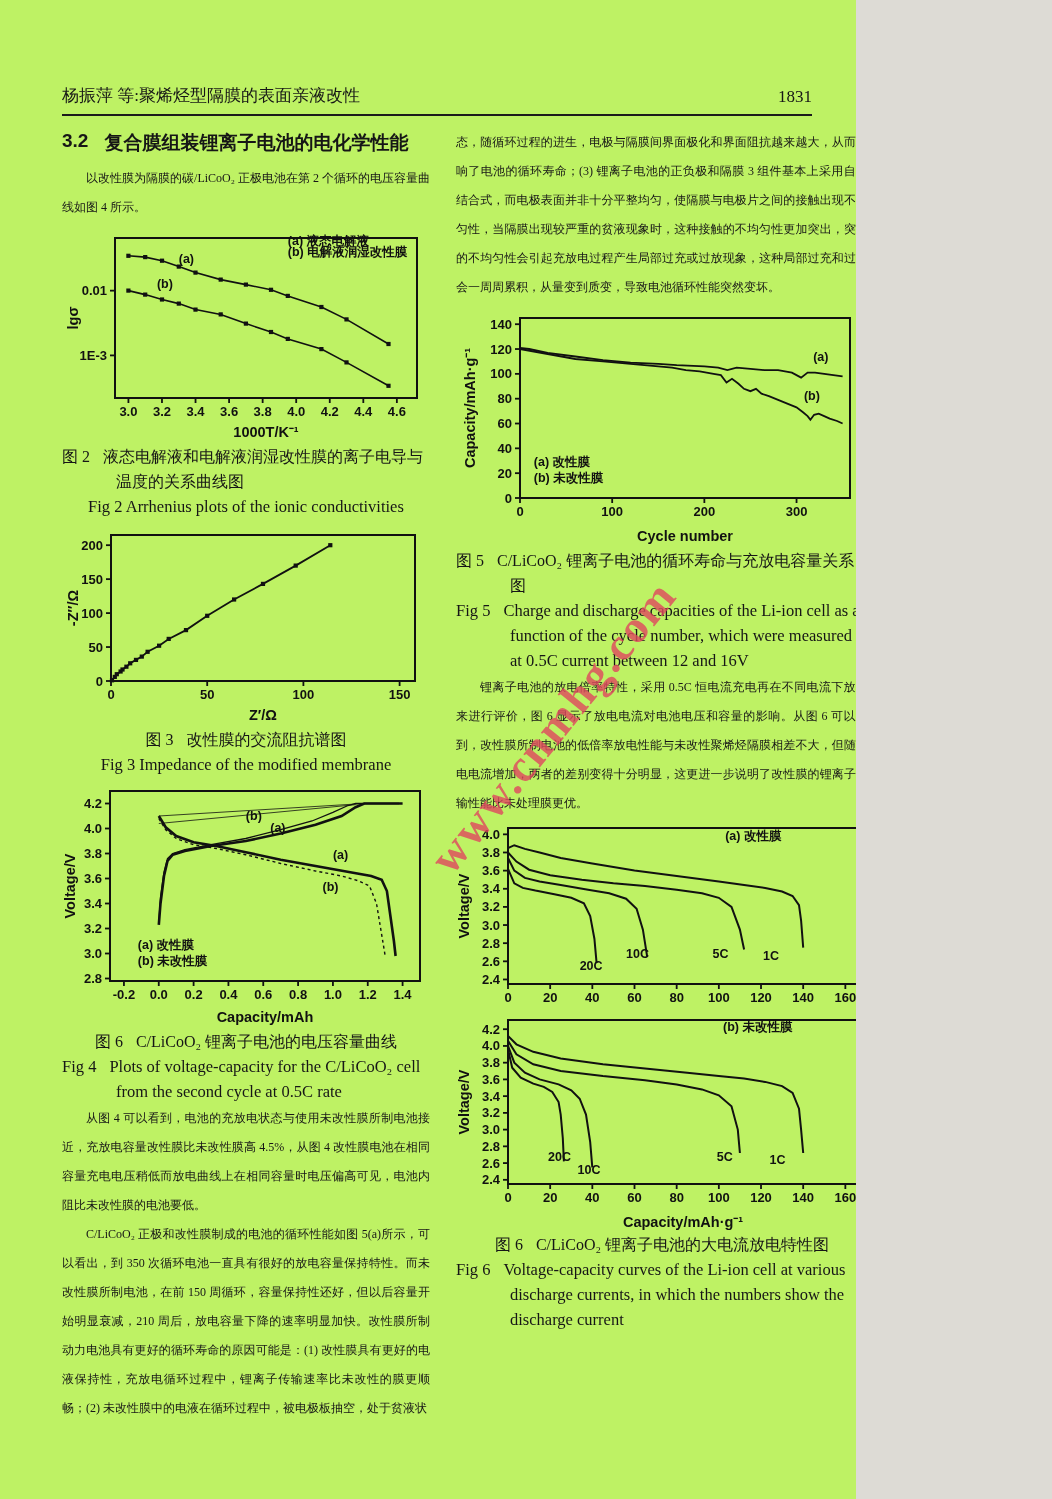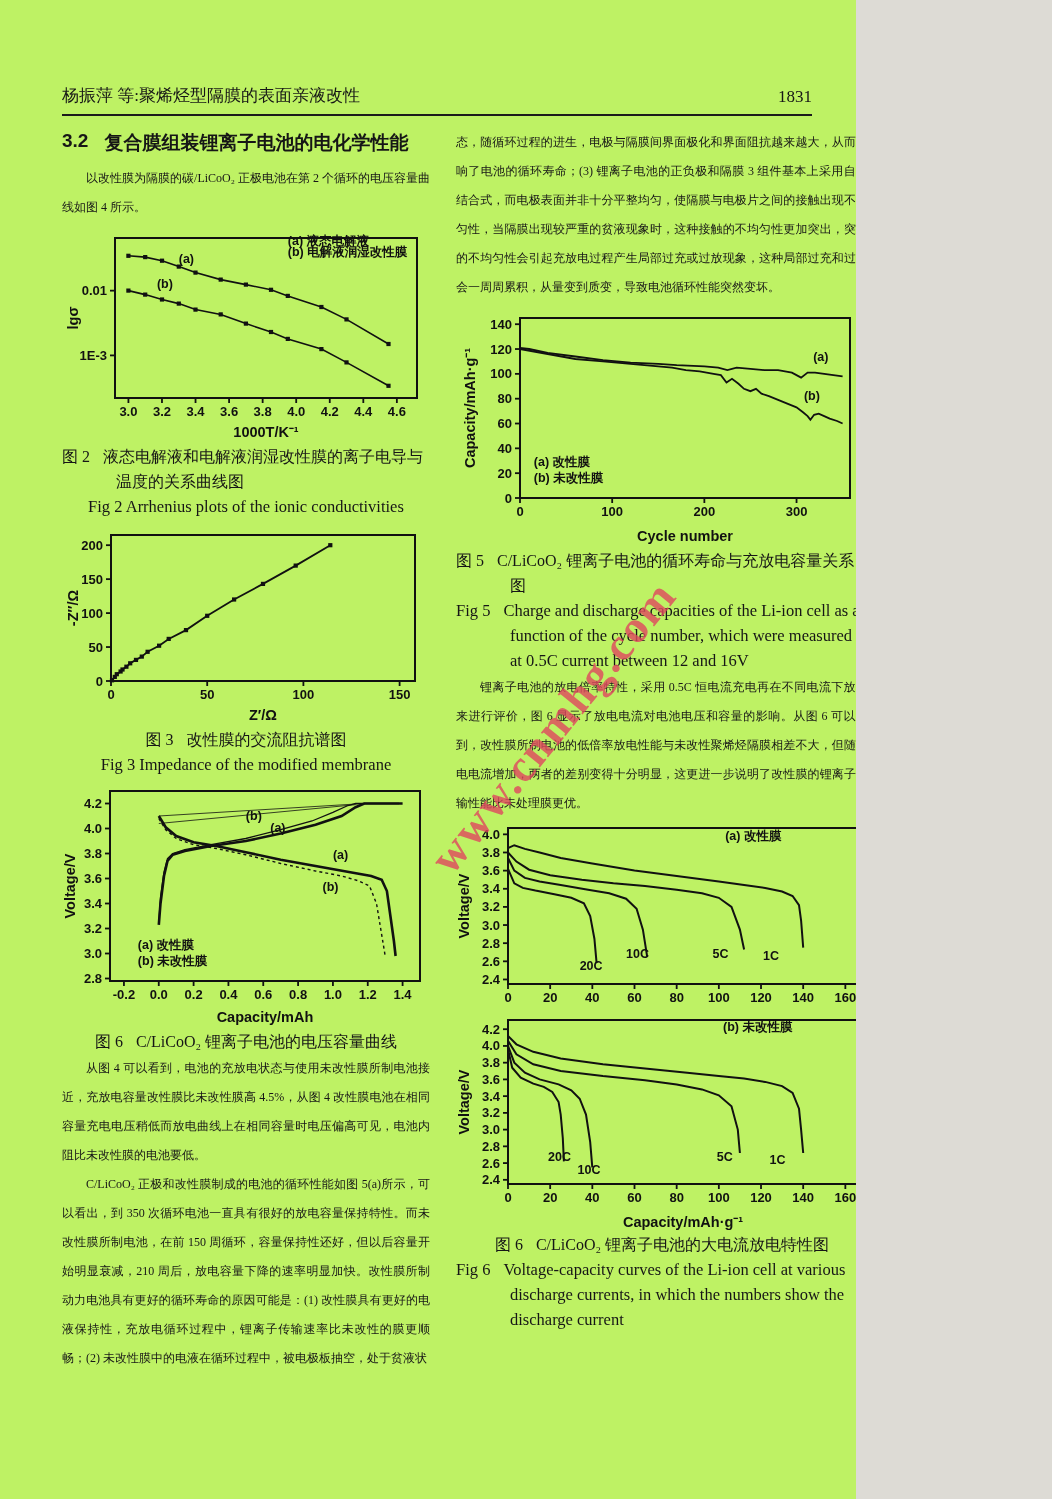--- a/index.html
+++ b/index.html
@@ -211,20 +211,23 @@
             <text x="208.2247191011236" y="47.24999999999994" class="note" text-anchor="start">(a)</text>
             <text x="270.92134831460675" y="73.5" class="note" text-anchor="start">(a)</text>
             <text x="260.4719101123595" y="105.99999999999997" class="note" text-anchor="start">(b)</text>
             <text x="75.86516853932585" y="163.49999999999997" class="note" text-anchor="start">(a) 改性膜</text>
             <text x="75.86516853932585" y="179.74999999999994" class="note" text-anchor="start">(b) 未改性膜</text>
           </svg>
       </div>
       <div class="capzh ctr">
         <span class="clab">图 6</span><span>C/LiCoO₂ 锂离子电池的电压容量曲线</span>
       </div>
+      <div class="capen hang">
+        <span class="clab">Fig 4</span><span>Plots of voltage-capacity for the C/LiCoO₂ cell from the second cycle at 0.5C rate</span>
+      </div>
 
       <p class="ind">从图 4 可以看到，电池的充放电状态与使用未改性膜所制电池接近，充放电容量改性膜比未改性膜高 4.5%，从图 4 改性膜电池在相同容量充电电压稍低而放电曲线上在相同容量时电压偏高可见，电池内阻比未改性膜的电池要低。</p>
       <p class="ind">C/LiCoO₂ 正极和改性膜制成的电池的循环性能如图 5(a)所示，可以看出，到 350 次循环电池一直具有很好的放电容量保持特性。而未改性膜所制电池，在前 150 周循环，容量保持性还好，但以后容量开始明显衰减，210 周后，放电容量下降的速率明显加快。改性膜所制动力电池具有更好的循环寿命的原因可能是：(1) 改性膜具有更好的电液保持性，充放电循环过程中，锂离子传输速率比未改性的膜更顺畅；(2) 未改性膜中的电液在循环过程中，被电极板抽空，处于贫液状</p>
     </div>
 
     <div class="col">
       <p>态，随循环过程的进生，电极与隔膜间界面极化和界面阻抗越来越大，从而影响了电池的循环寿命；(3) 锂离子电池的正负极和隔膜 3 组件基本上采用自由结合式，而电极表面并非十分平整均匀，使隔膜与电极片之间的接触出现不均匀性，当隔膜出现较严重的贫液现象时，这种接触的不均匀性更加突出，突出的不均匀性会引起充放电过程产生局部过充或过放现象，这种局部过充和过放会一周周累积，从量变到质变，导致电池循环性能突然变坏。</p>
 
       <div class="figw">
         <svg viewBox="0 0 400 236" width="400" height="236">

